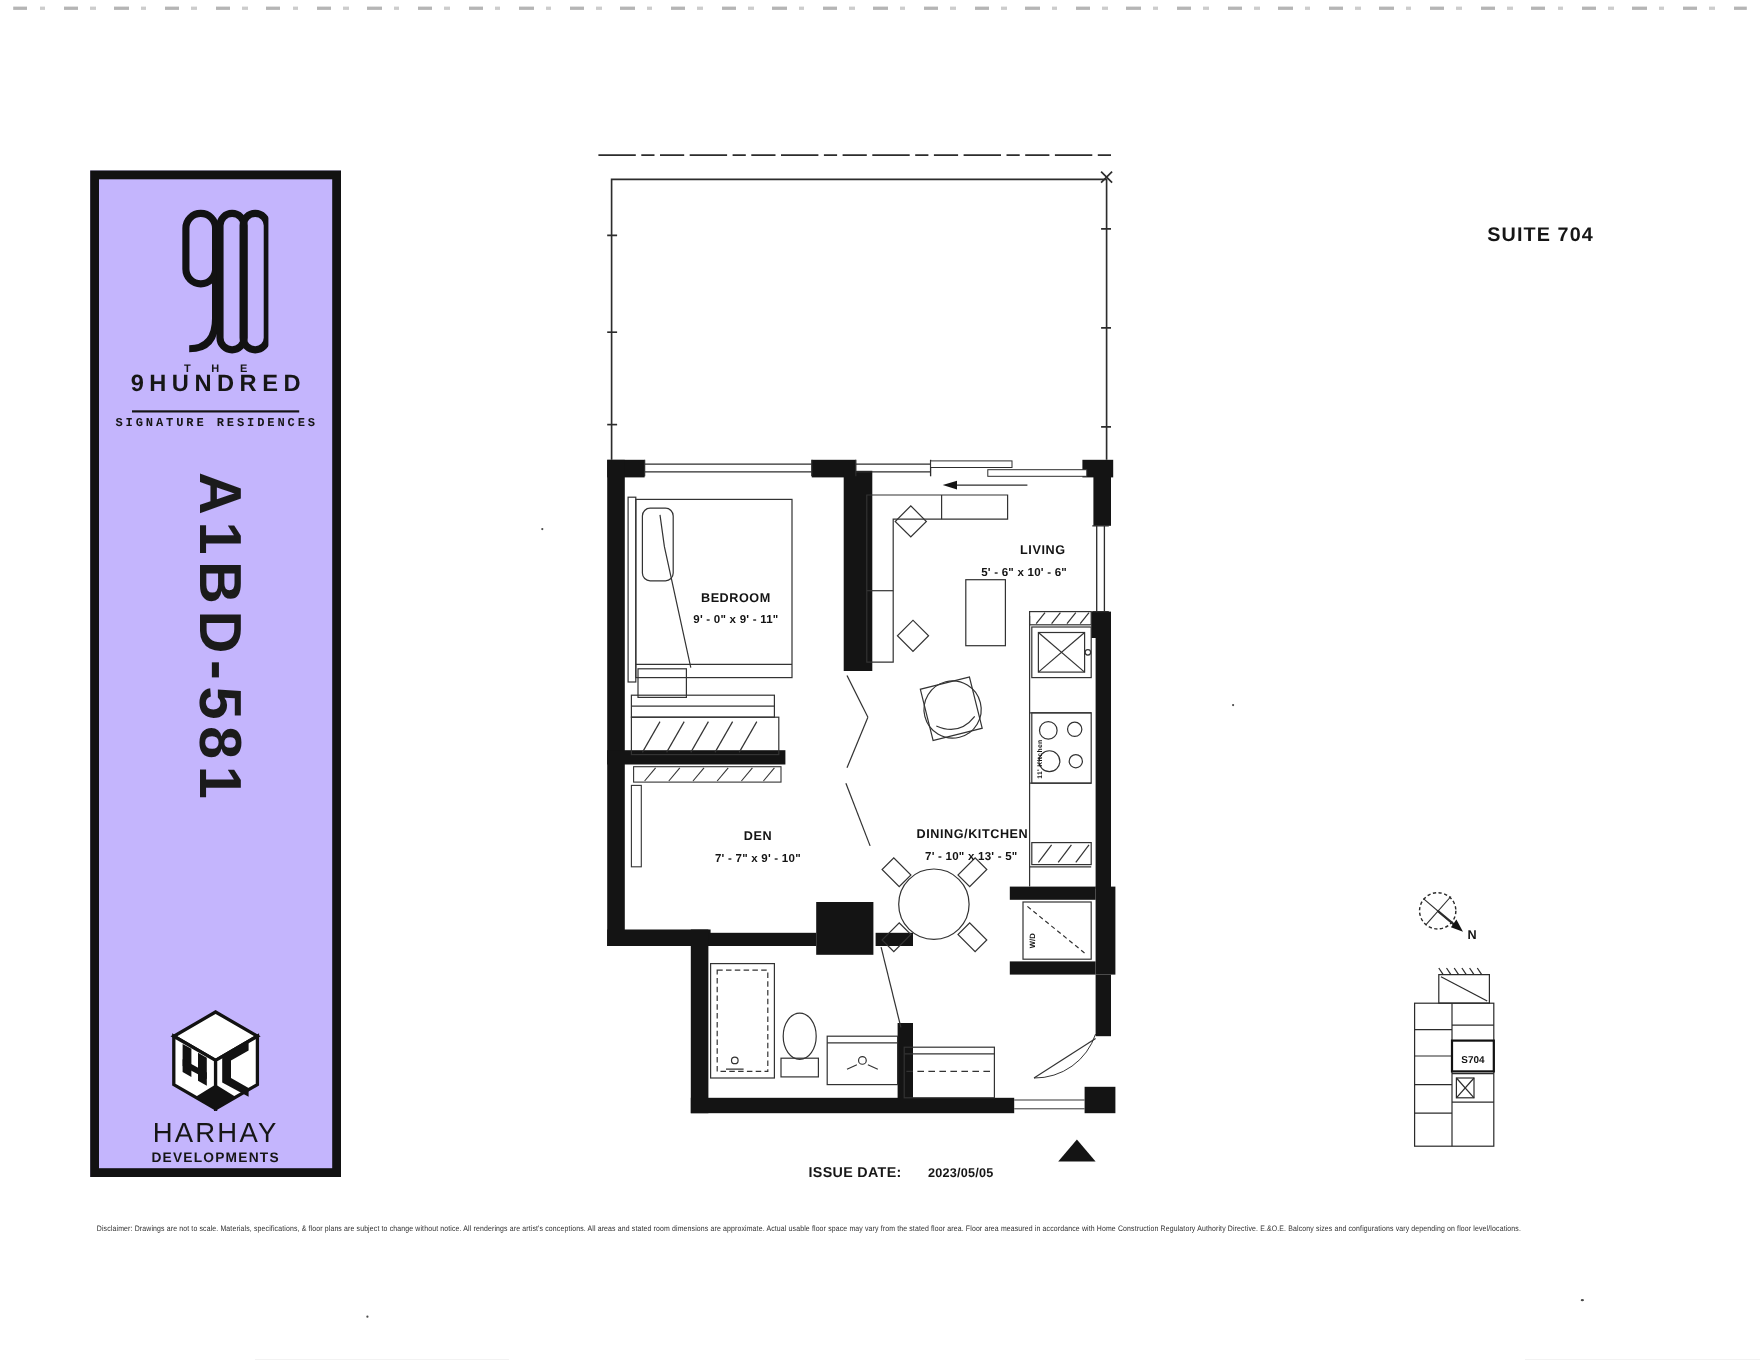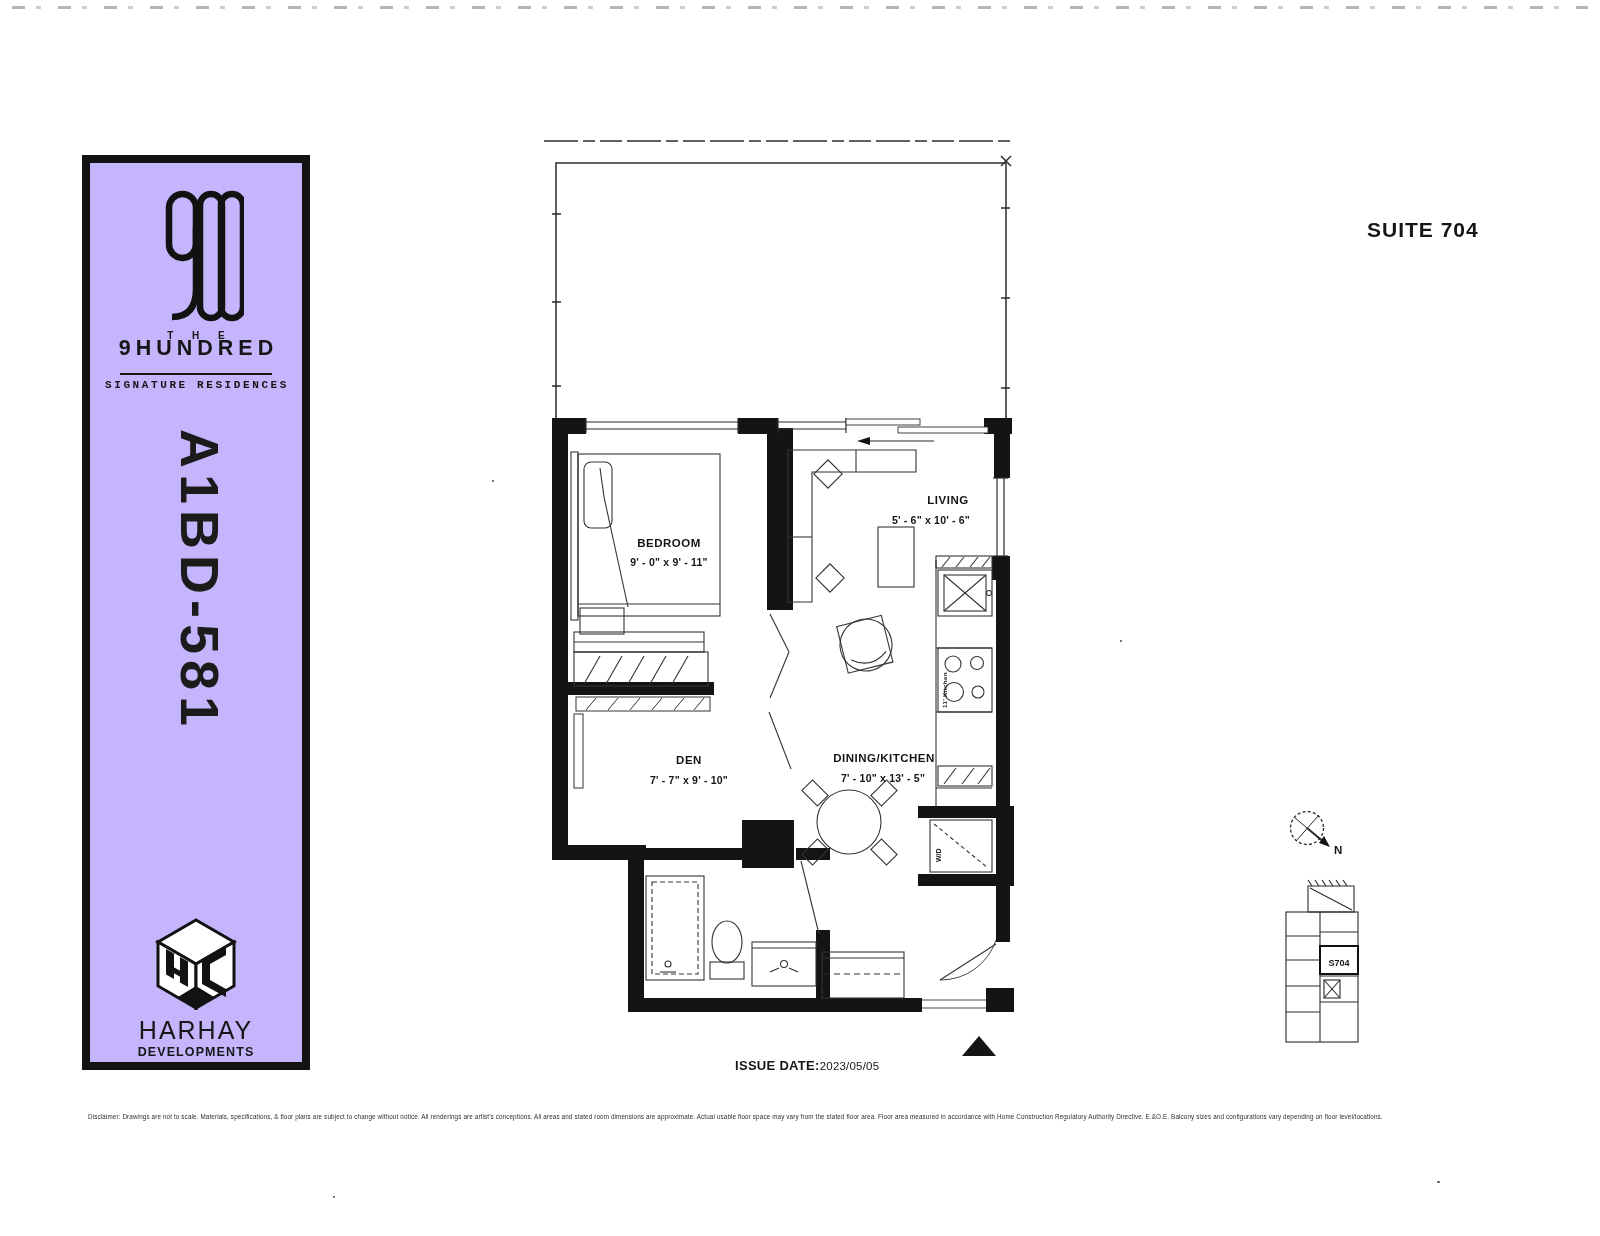--- a/index.html
+++ b/index.html
@@ -26,24 +26,24 @@
   .brand-tagline{left:0;top:216px;width:100%;text-align:center;font-size:11px;font-weight:600;letter-spacing:2.6px;text-indent:2px;font-family:Liberation Mono, monospace;}
   .plan-code{
     left:50%;top:266px;transform:translateX(-44%);
     writing-mode:vertical-rl;font-size:54px;font-weight:600;letter-spacing:6px;color:#1b1b1b;
   }
   .suite-info{left:23px;top:640px;font-size:14.5px;font-weight:700;line-height:16.5px;letter-spacing:0;white-space:nowrap;}
   .hc-logo{left:50%;top:755px;transform:translateX(-50%);}
   .dev-name{left:0;top:853px;width:100%;text-align:center;font-size:25px;font-weight:400;letter-spacing:2px;}
   .dev-division{left:0;top:882px;width:100%;text-align:center;font-size:12.5px;font-weight:700;letter-spacing:1.1px;}
   
-  .suite-title{position:absolute;left:1352px;top:203px;margin:15px;font-size:21px;font-weight:700;letter-spacing:1px;}
+  .suite-title{position:absolute;left:1352px;top:203px;margin:0;font-size:18px;font-weight:700;letter-spacing:1px;}
   .issue{position:absolute;left:735px;top:1058px;display:flex;align-items:baseline;}
   .issue .lbl{font-size:13px;font-weight:700;letter-spacing:.3px;}
-  .issue .val{font-size:11.5px;font-weight:400;letter-spacing:.2px;}
+  .issue .val{font-size:11.5px;font-weight:700;letter-spacing:.2px;margin-left:24px;}
   .disclaimer{
     position:absolute;left:88px;top:1112px;font-size:7.2px;color:#2e2e2e;
     white-space:nowrap;transform:scaleX(.875);transform-origin:0 0;letter-spacing:.15px;
   }
   
   .floorplan{position:absolute;left:540px;top:130px;width:505px;height:935px;}
   .side-annot{position:absolute;left:1255px;top:790px;width:170px;height:270px;}
   svg text{font-family:"Liberation Sans",sans-serif;fill:#141414;stroke:none;}
   text.rn{font-size:11.5px;font-weight:700;letter-spacing:.5px;}
   text.rd{font-size:10.5px;font-weight:700;letter-spacing:.2px;}

